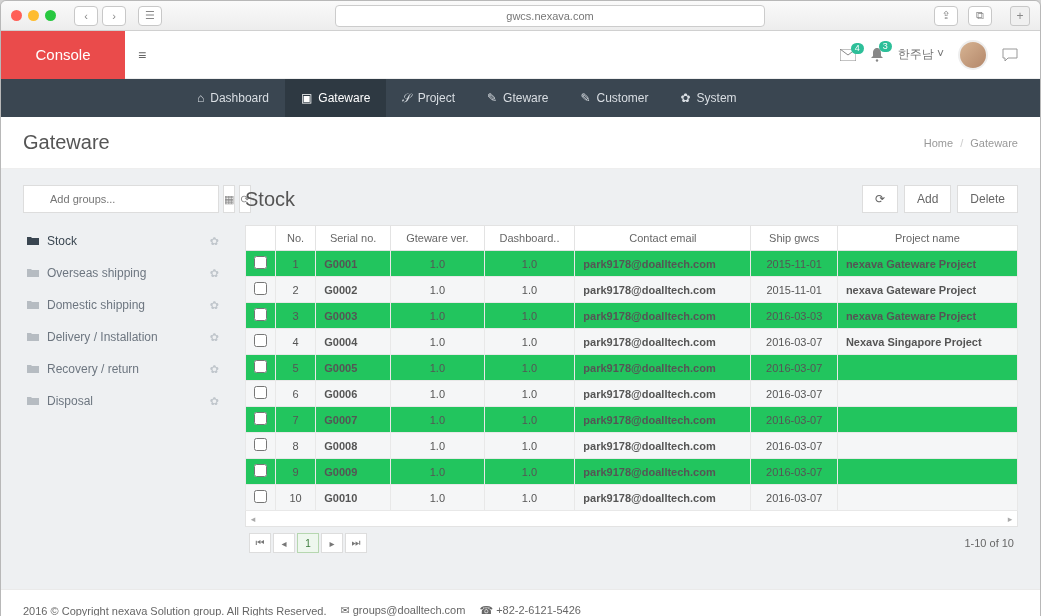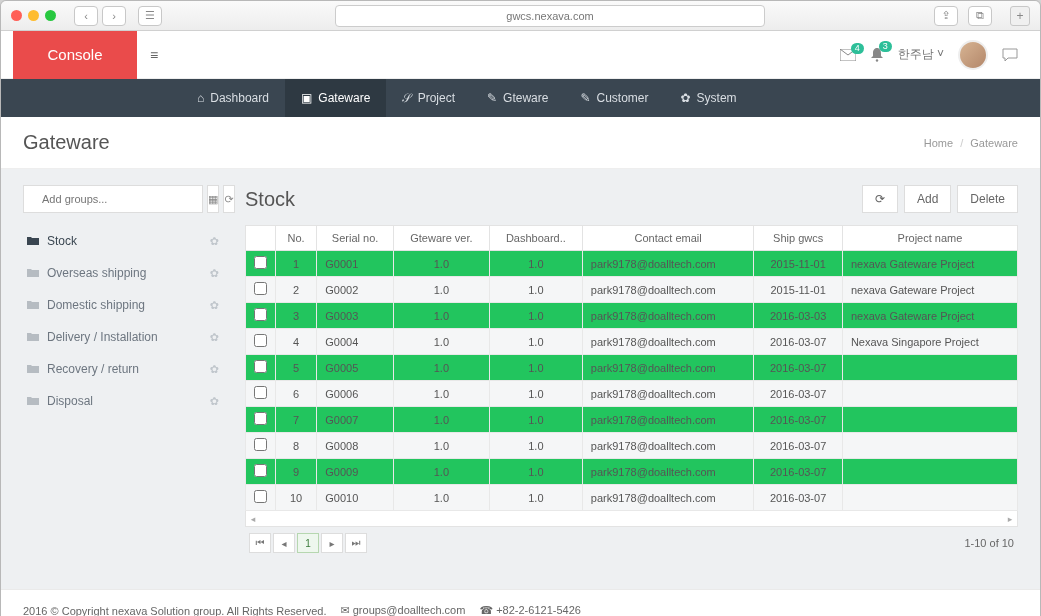--- a/index.html
+++ b/index.html
@@ -13,57 +13,57 @@
   .dot.y{background:#febc2e;}
   .dot.g{background:#28c840;}
   .nav-btns{display:flex;gap:0;margin-left:10px;}
   .nav-btn{width:24px;height:20px;border:1px solid #c8c8c8;background:#fff;color:#888;font-size:11px;display:flex;align-items:center;justify-content:center;border-radius:4px;margin-right:4px;}
   .url-bar{flex:1;max-width:430px;margin:0 auto;height:22px;border:1px solid #ccc;border-radius:4px;background:#fff;display:flex;align-items:center;justify-content:center;color:#777;font-size:11px;}
   .tb-right{display:flex;gap:6px;}
   .tb-right .nav-btn{width:24px;}
   .plus-tab{width:20px;height:20px;border:1px solid #c8c8c8;background:#f0f0f0;color:#888;display:flex;align-items:center;justify-content:center;border-radius:3px;margin-left:6px;}
   .app{background:#f2f3f5;}
   .topbar{height:48px;background:#fff;display:flex;align-items:center;border-bottom:1px solid #eee;}
-  .brand{width:124px;height:48px;background:#ea4b4b;color:#fff;display:flex;align-items:center;justify-content:center;font-size:15px;font-weight:300;margin-left:12px;}
+  .brand{width:124px;height:48px;background:#ea4b4b;color:#fff;display:flex;align-items:center;justify-content:center;font-size:15px;font-weight:300;}
   .hamburger{width:34px;text-align:center;color:#666;font-size:14px;}
   .top-right{margin-left:auto;display:flex;align-items:center;gap:14px;padding-right:22px;}
   .icon-badge{position:relative;color:#888;font-size:14px;}
   .badge{position:absolute;top:-6px;right:-8px;background:#2dbf99;color:#fff;font-size:9px;border-radius:8px;padding:1px 4px;line-height:1;}
   .username{color:#737373;font-size:12px;}
   .avatar{width:30px;height:30px;border-radius:50%;background:linear-gradient(135deg,#d7b493,#b3876a);border:2px solid #eee;}
   .speech{color:#999;font-size:14px;}
   .mainnav{height:38px;background:#3a4651;display:flex;align-items:center;padding-left:180px;}
   .mainnav a{color:#d9dee3;font-size:12px;padding:0 16px;height:38px;display:flex;align-items:center;gap:6px;text-decoration:none;cursor:pointer;}
   .mainnav a.active{background:#2e3942;color:#fff;}
   .mainnav a .mi{font-size:12px;}
   .page-head{background:#fff;padding:14px 22px;display:flex;align-items:center;border-bottom:1px solid #eee;}
   .page-head h1{font-size:20px;font-weight:300;color:#555;}
   .breadcrumb{margin-left:auto;font-size:11px;color:#999;}
   .breadcrumb .sep{margin:0 4px;color:#ccc;}
   .content{display:flex;padding:16px 22px 30px 22px;gap:22px;background:#eef0f2;}
   .sidebar{width:200px;}
   .group-add{display:flex;gap:4px;margin-bottom:12px;}
-  .group-add input{flex:1;height:28px;border:1px solid #ddd;padding:0 18px;font-size:11px;color:#777;background:#fff;}
+  .group-add input{flex:1;height:28px;border:1px solid #ddd;padding:0 26px;font-size:11px;color:#777;background:#fff;}
   .icon-btn{width:28px;height:28px;border:1px solid #ddd;background:#fff;color:#888;display:flex;align-items:center;justify-content:center;font-size:11px;cursor:pointer;}
   .side-list{}
   .side-item{display:flex;align-items:center;gap:8px;padding:9px 4px;color:#6d7680;font-size:12px;cursor:pointer;}
   .side-item .fi{color:#9aa2ab;font-size:11px;width:12px;}
   .side-item .gear{margin-left:auto;color:#c0c6cc;font-size:11px;}
   .side-item.active{color:#3a4651;}
   .side-item.active .fi{color:#3a4651;}
   .main{flex:1;}
   .main-head{display:flex;align-items:center;margin-bottom:12px;}
   .main-head h2{font-size:20px;font-weight:300;color:#555;}
   .main-actions{margin-left:auto;display:flex;gap:6px;}
   .btn{height:28px;padding:0 12px;border:1px solid #ddd;background:#fff;color:#666;font-size:12px;display:flex;align-items:center;cursor:pointer;}
   table.grid{width:100%;border-collapse:collapse;background:#22c55e;font-size:11px;color:#555;margin-top:9px;}
   table.grid th{background:#fff;border:1px solid #e3e3e3;padding:6px 8px;font-weight:normal;color:#666;text-align:center;white-space:nowrap;}
   table.grid td{border:1px solid #e8e8e8;padding:5px 8px;text-align:center;white-space:nowrap;}
   table.grid tr:nth-child(even) td{background:#f5f6f7;}
-  table.grid td.l{text-align:left;}
+  table.grid td.l{text-align:left;font-weight:bold;}
   table.grid td.chk{width:24px;}
   .grid-scroll{display:flex;border:1px solid #e3e3e3;border-top:none;background:#fff;height:16px;align-items:center;}
   .grid-scroll .arrow{width:14px;text-align:center;color:#aaa;font-size:9px;}
   .grid-scroll .track{flex:1;}
   .pager{display:flex;align-items:center;padding:6px 4px;font-size:11px;color:#666;}
   .pager .pbtn{width:22px;height:20px;border:1px solid #ddd;background:#fff;display:flex;align-items:center;justify-content:center;margin-right:2px;color:#777;font-size:10px;cursor:pointer;}
   .pager .pbtn.active{background:#eef7ee;border-color:#b6d7b0;color:#3a7a3a;}
   .pager .info{margin-left:auto;}
   .footer{background:#fff;border-top:1px solid #eaeaea;padding:14px 22px;font-size:11px;color:#666;display:flex;align-items:center;gap:14px;}
   svg{display:block;}

